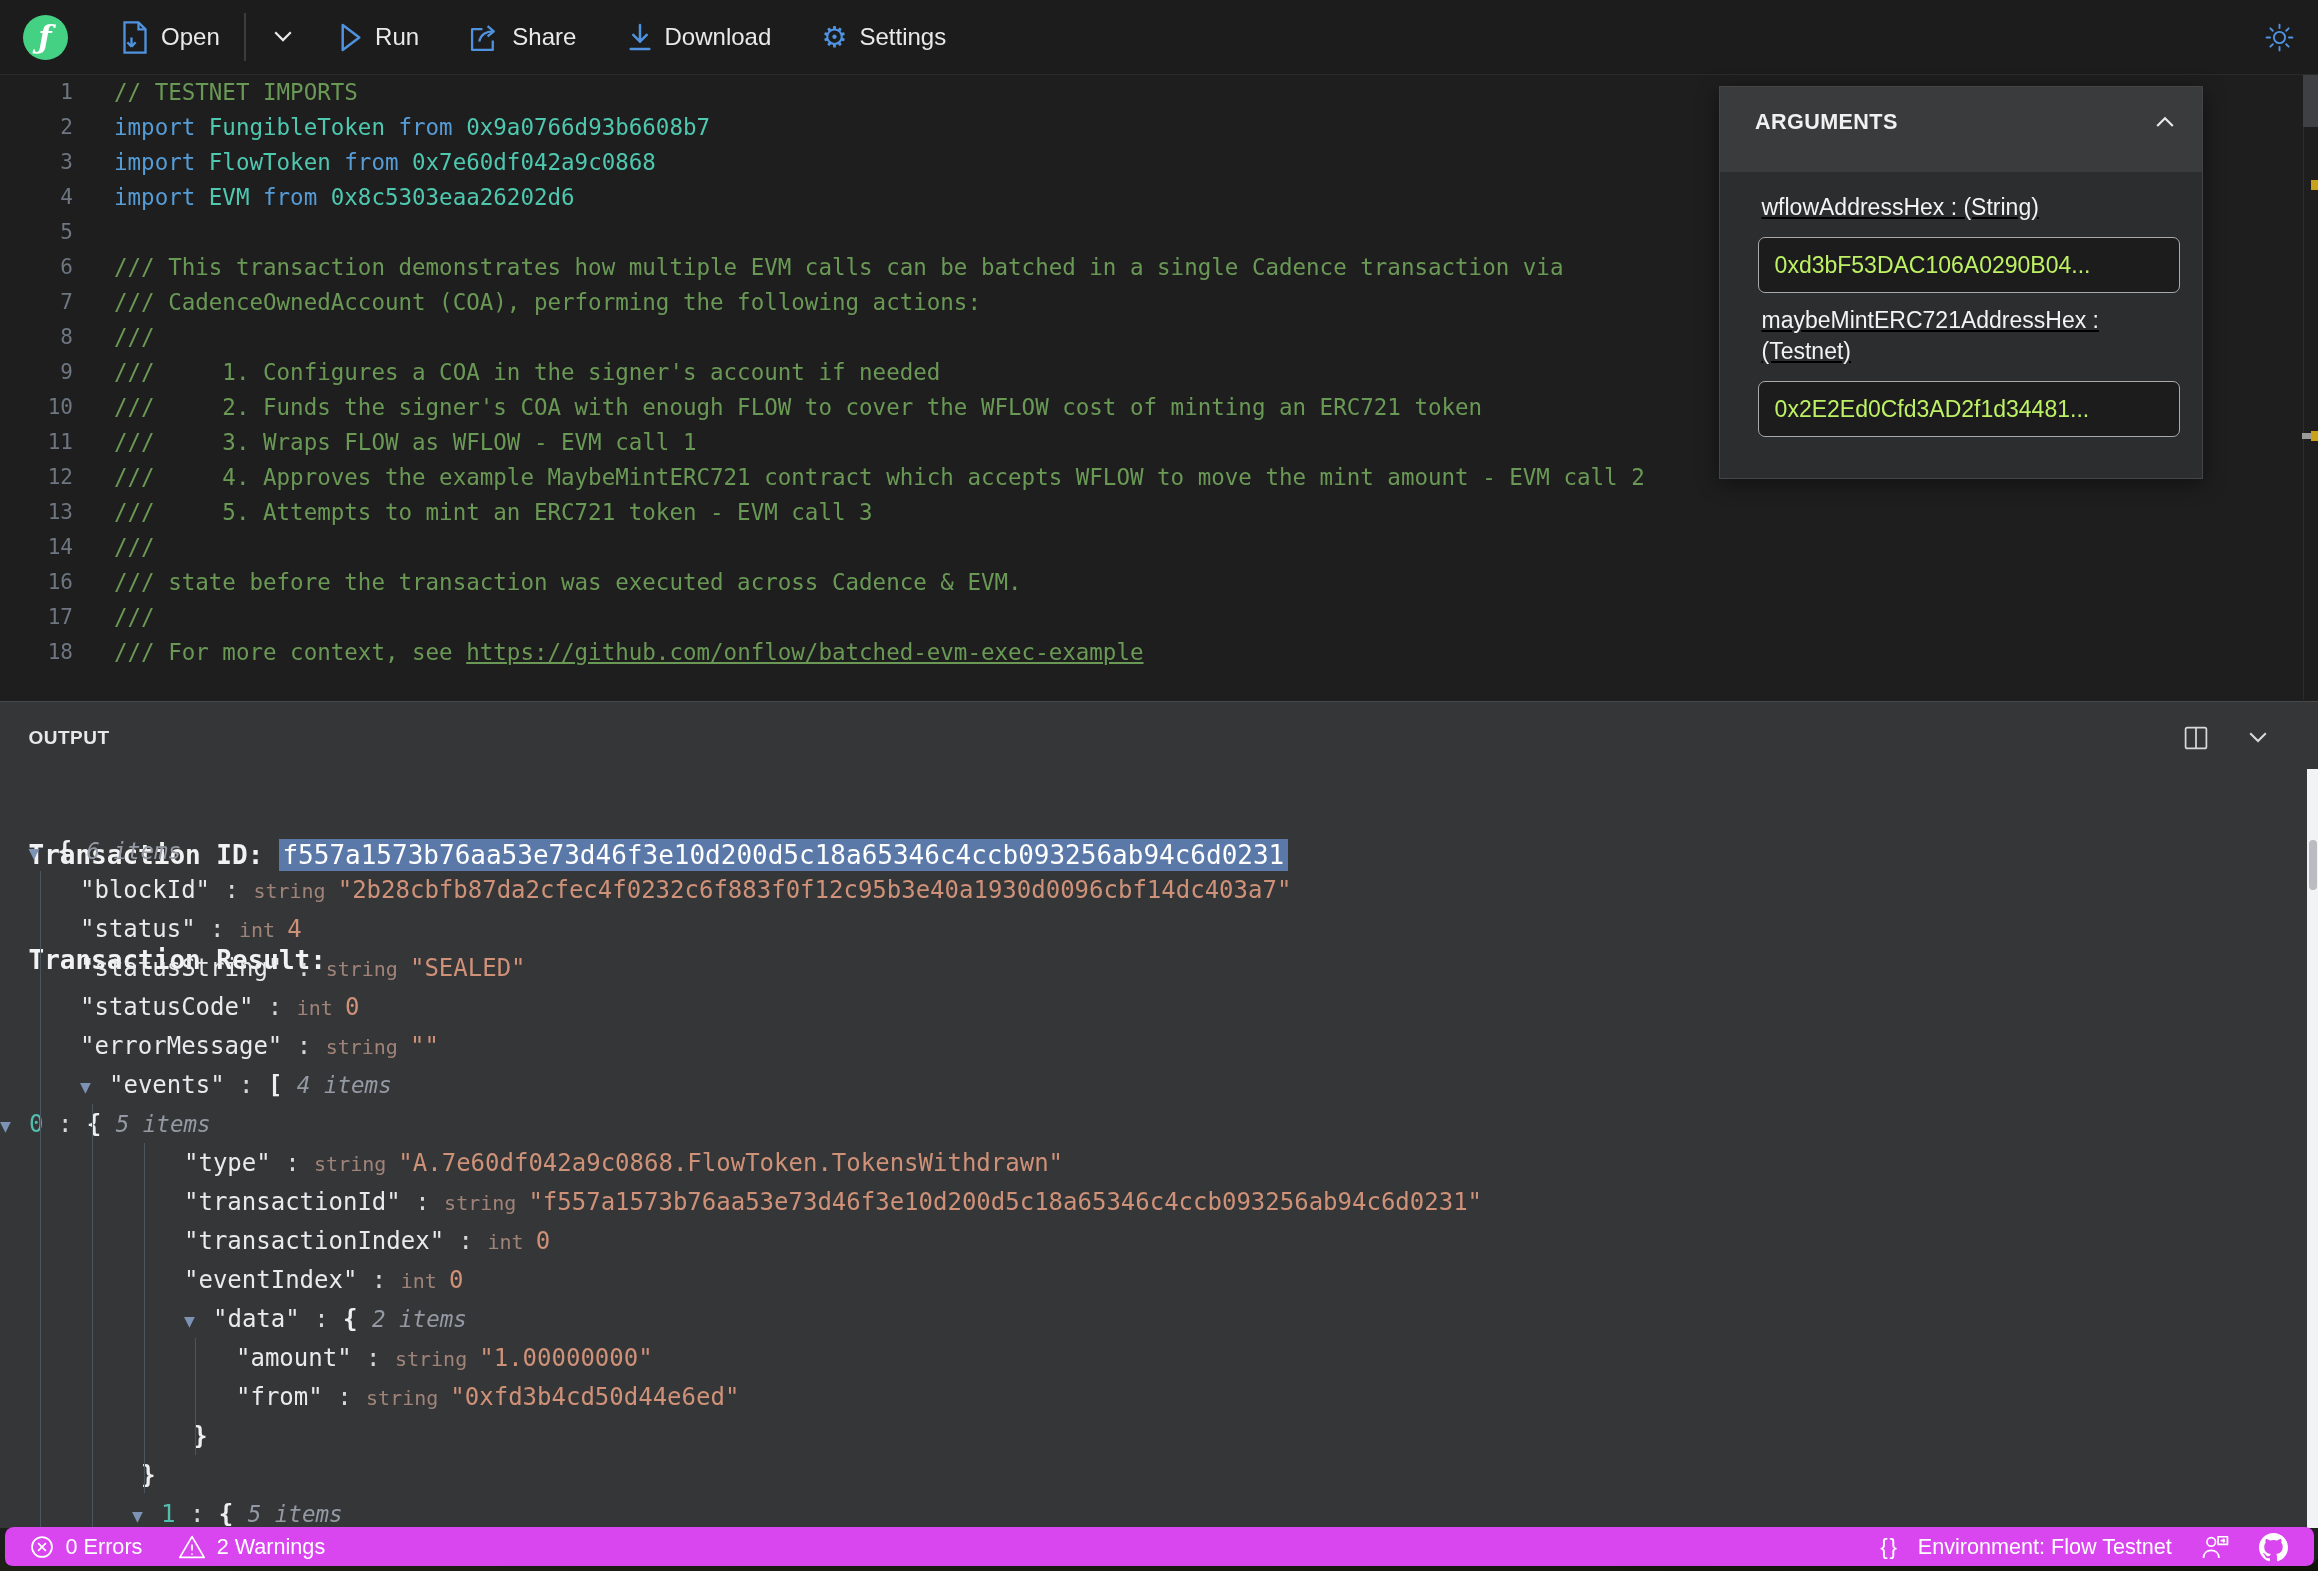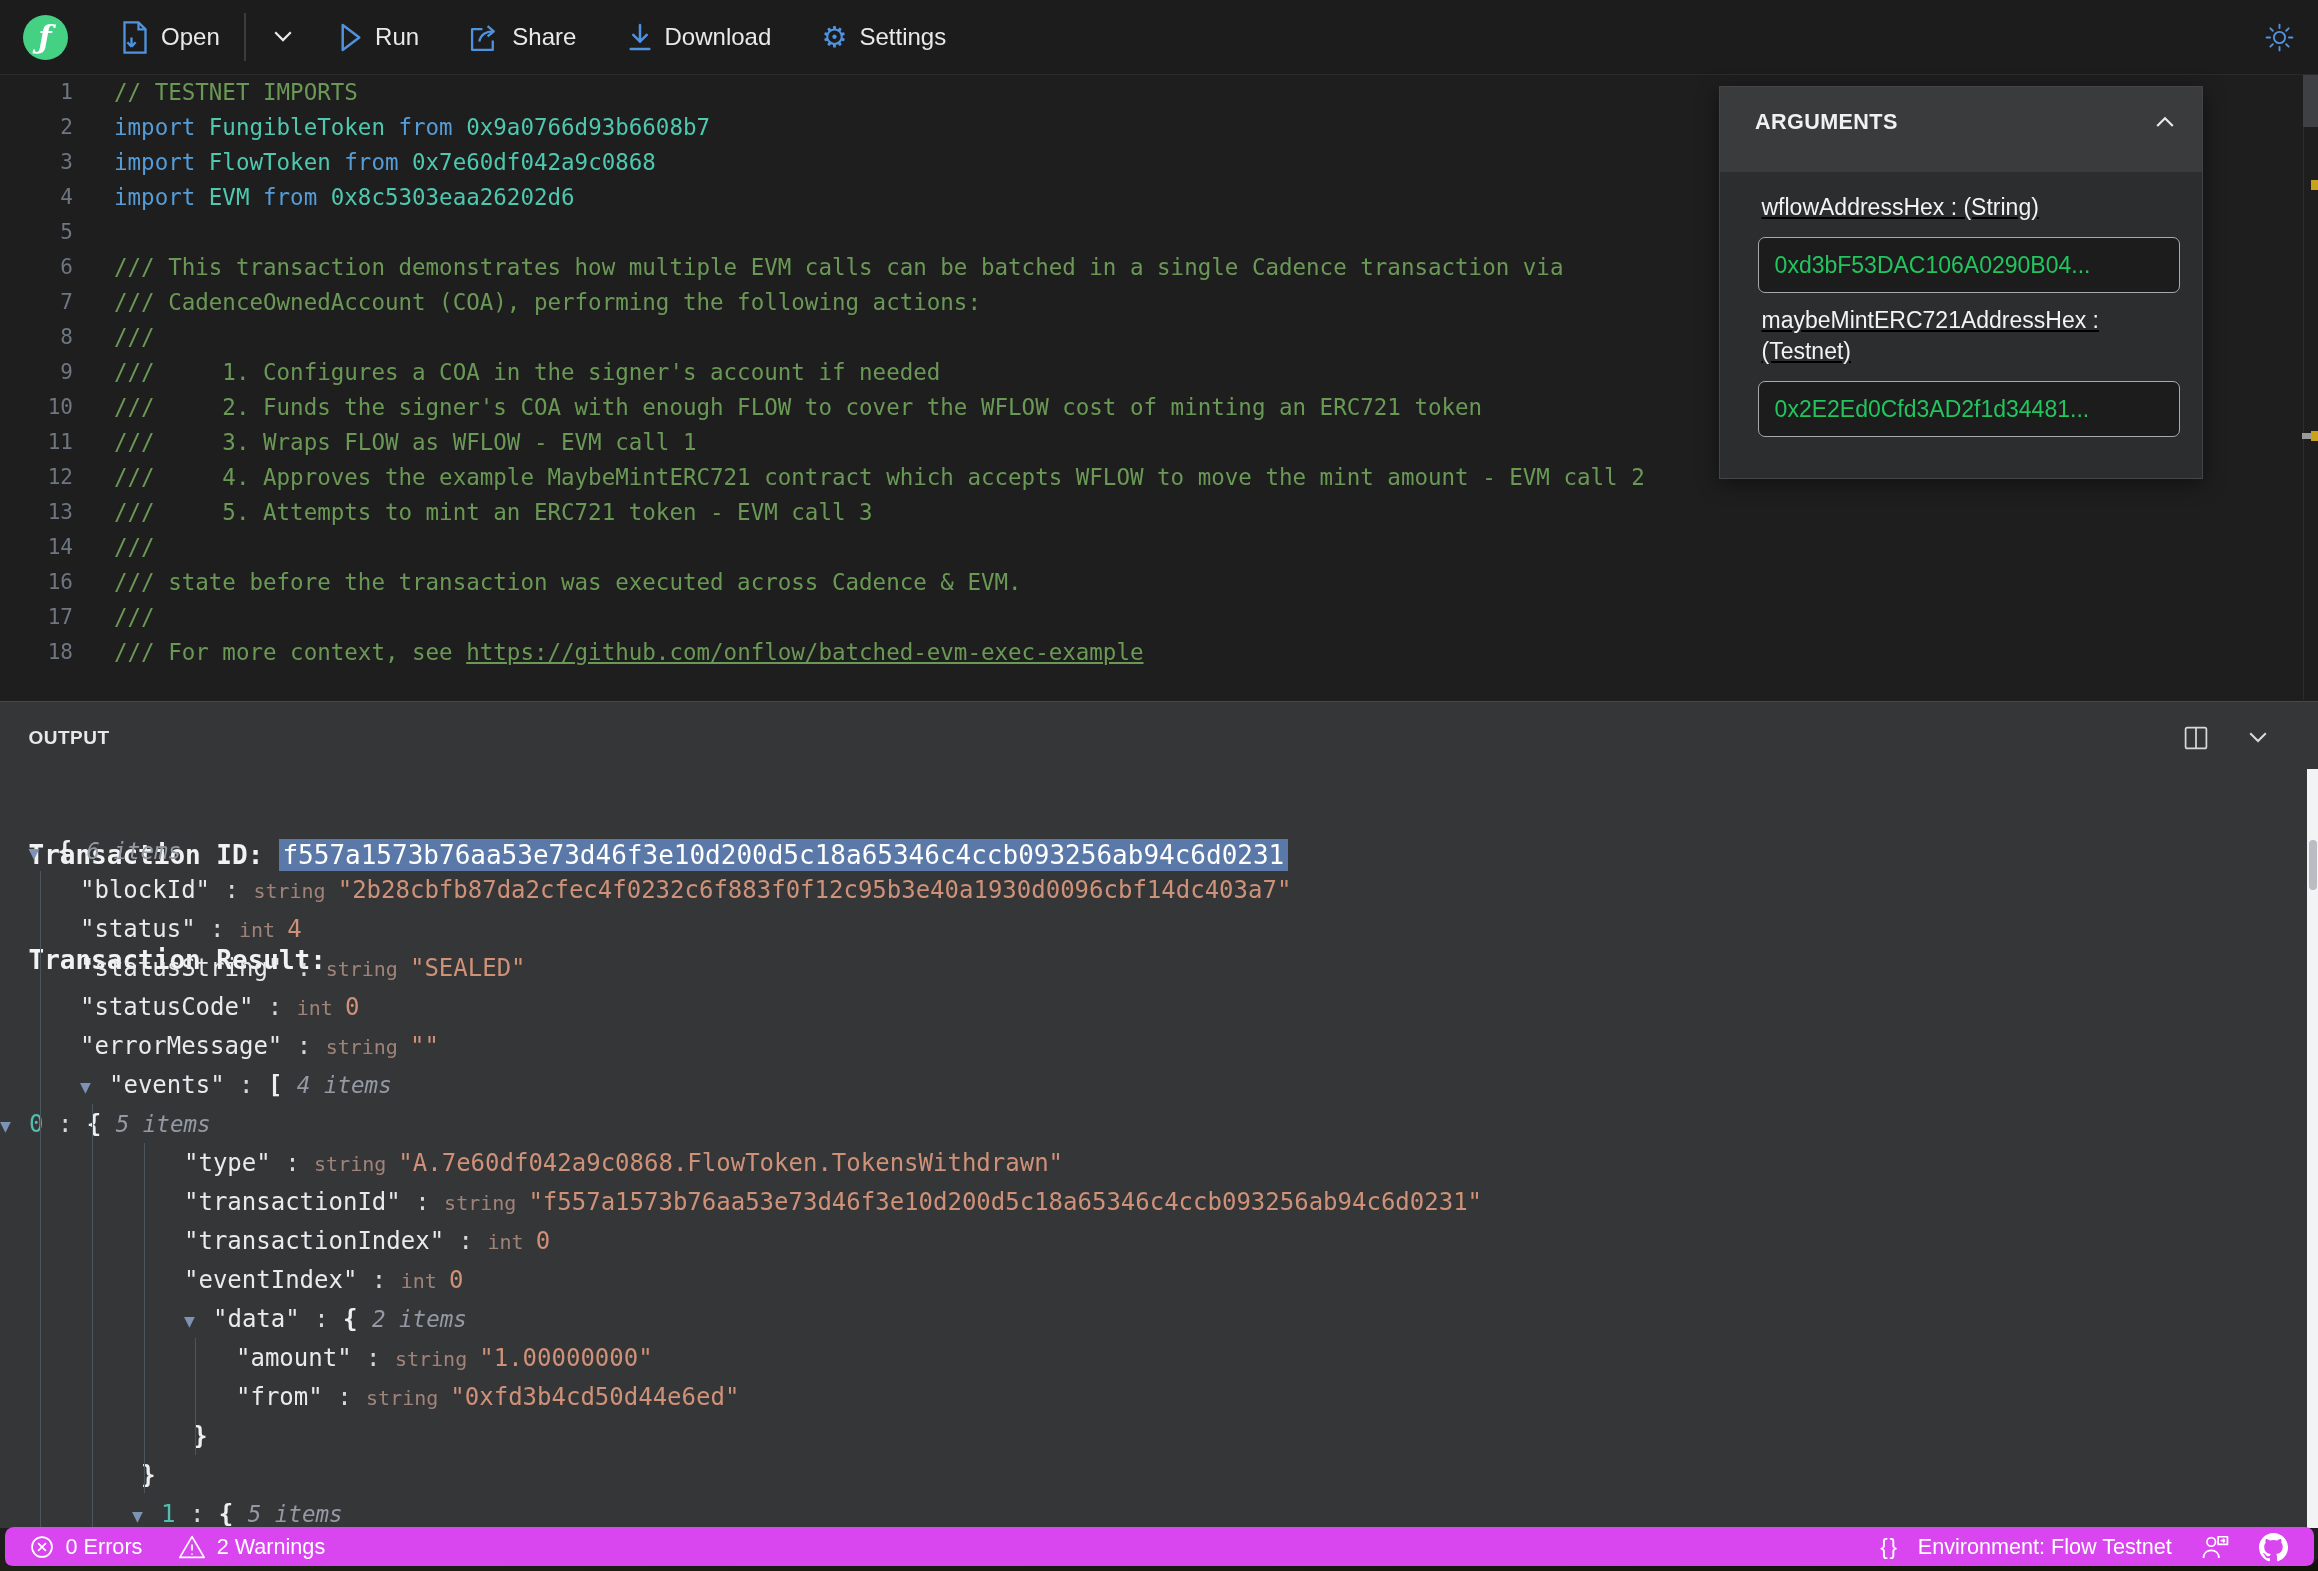--- a/index.html
+++ b/index.html
@@ -42,21 +42,21 @@
   
   .args{position:absolute;left:1719px;top:86px;width:482px;height:391px;background:#2c2d2f;
         border:0.9px solid #454547;box-shadow:0 5.2px 21px rgba(0,0,0,.45);}
   .args-header{height:69px;background:#3a3b3d;display:flex;align-items:center;
                padding:0 24px 16px 35px;}
   .args-title{color:#f1f1f1;font-size:21.6px;font-weight:bold;letter-spacing:0.4px;}
   .args-collapse{margin-left:auto;display:flex;}
   .args-body{padding:8px 38px 0 38px;text-decoration:underline;}
   .arg-label{color:#f3f3f3;font-size:23px;line-height:31px;margin:12px 0 14px 3.5px;}
   .arg-input{width:389px;height:54px;background:#1c1c1c;border:1.7px solid #a9a9a9;border-radius:7px;
-             color:#22c55e;font-size:23px;font-family:"Liberation Sans",sans-serif;
+             color:#bef264;font-size:23px;font-family:"Liberation Sans",sans-serif;
              padding:0 15.6px;outline:none;}
 
   
   .output{position:absolute;left:0;top:701px;width:100%;height:826px;background:#353638;
           border-top:0.9px solid #47484a;overflow:hidden;}
   .out-header{position:absolute;left:0;top:8px;width:100%;height:55px;display:flex;align-items:center;}
   .out-title{color:#e8e8e8;font-size:19px;font-weight:bold;letter-spacing:0.5px;margin-left:28.5px;}
   .out-icons{margin-left:auto;margin-right:48px;display:flex;gap:36px;align-items:center;}
   .tx-block{position:absolute;left:28.5px;top:66px;font-family:"DejaVu Sans Mono",monospace;
             font-size:26px;color:#f2f2f2;line-height:35px;white-space:pre;}

